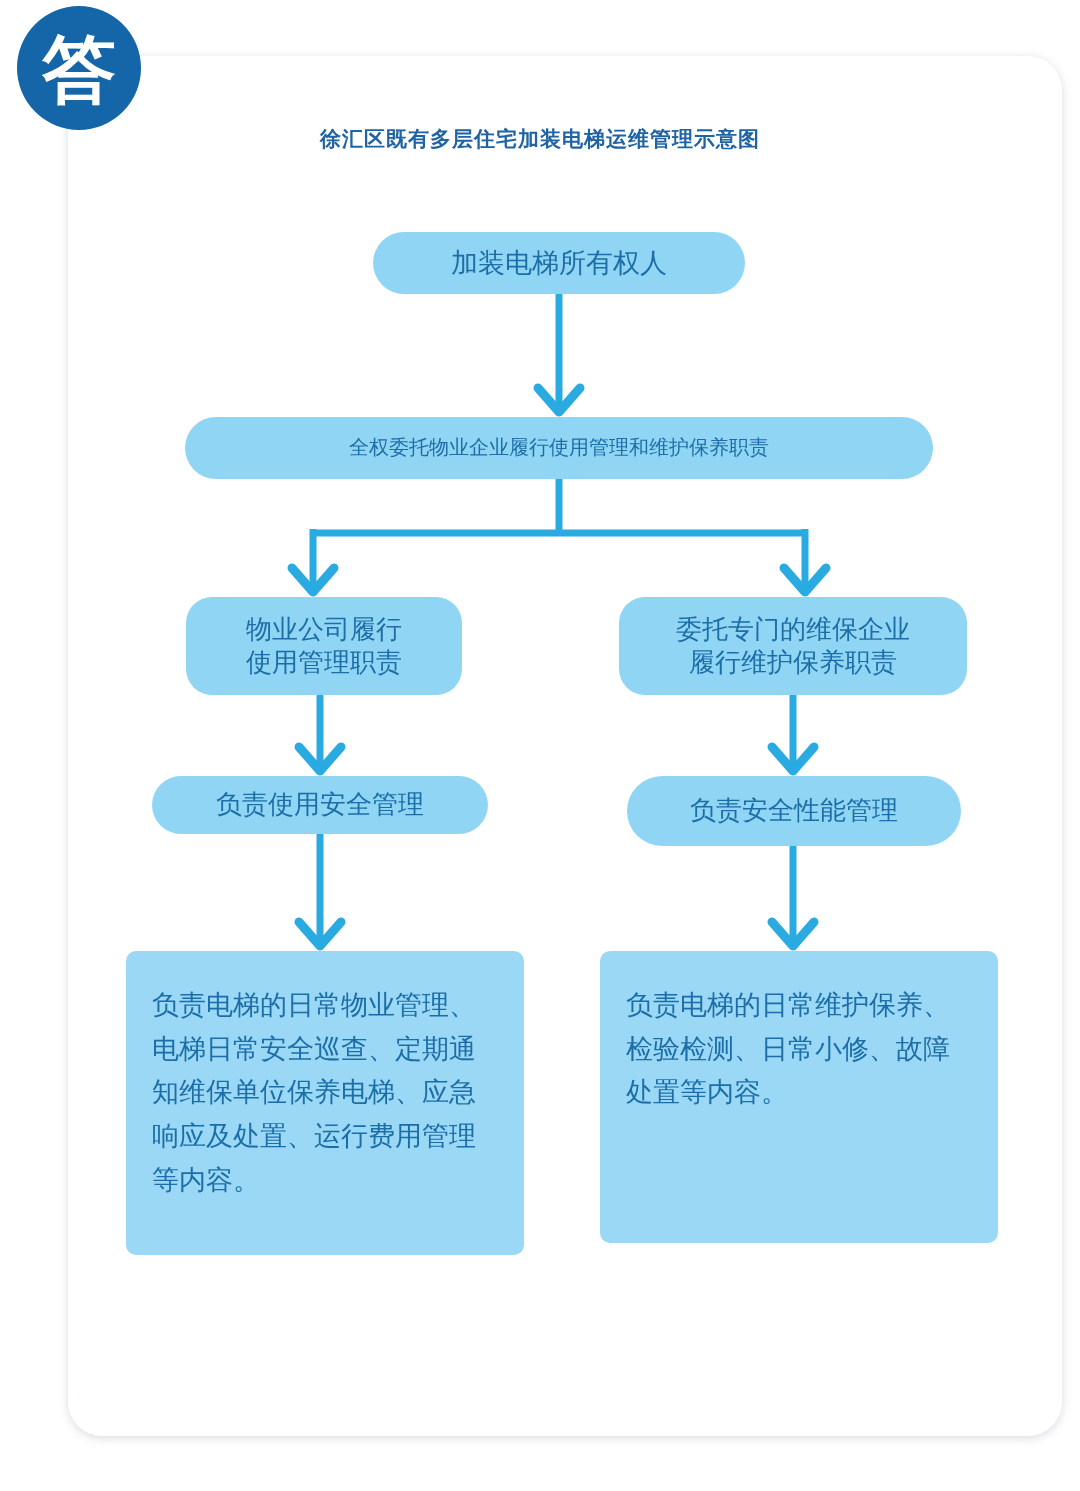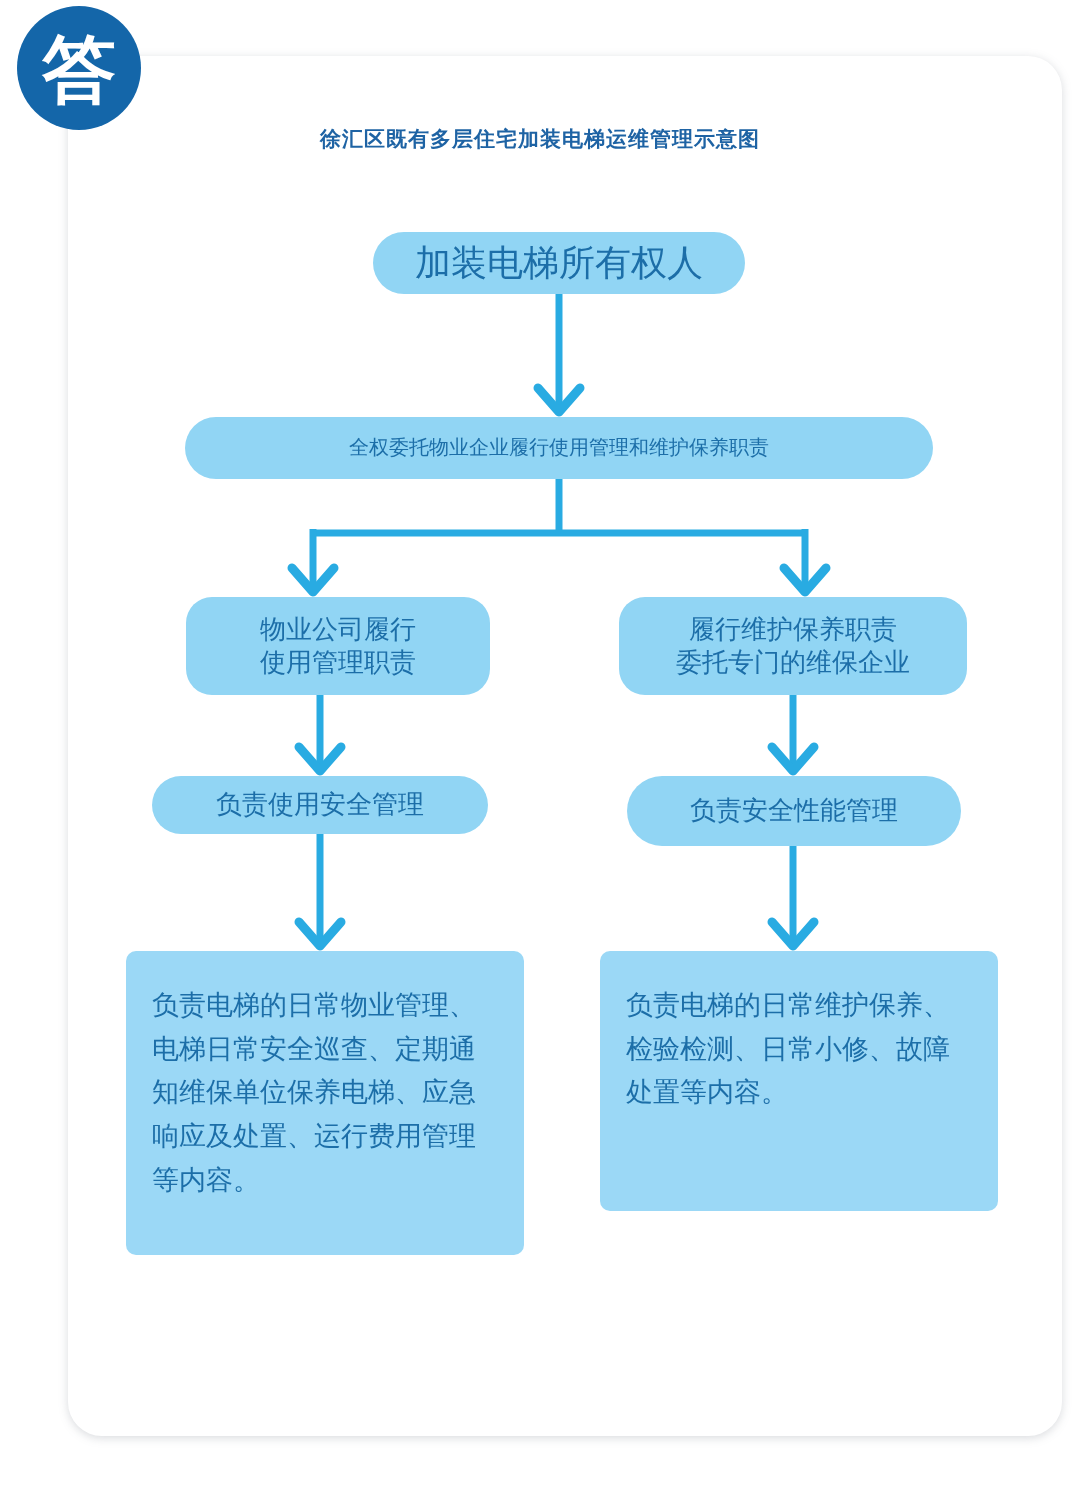--- a/index.html
+++ b/index.html
@@ -92,36 +92,36 @@
     font-family: "DejaVu Sans", "Liberation Sans", sans-serif;
     line-height: 1.28;
   }
 
   .pill { border-radius: 999px; }
 
   
   #node-owner {
     left: 373px; top: 232px;
     width: 372px; height: 62px;
-    font-size: 36px;
+    font-size: 27px;
     border-radius: 999px;
   }
 
   
   #node-delegate {
     left: 185px; top: 417px;
     width: 748px; height: 62px;
     font-size: 20px;
     border-radius: 999px;
   }
 
   
   #node-property-duty {
     left: 186px; top: 597px;
-    width: 304px; height: 98px;
+    width: 276px; height: 98px;
     font-size: 26px;
     border-radius: 26px;
   }
 
   
   #node-maint-duty {
     left: 619px; top: 597px;
     width: 348px; height: 98px;
     font-size: 26px;
     border-radius: 26px;
@@ -156,21 +156,21 @@
     line-height: 1.62;
     padding: 32px 26px 26px 26px;
     text-align: left;
   }
   #box-property {
     left: 126px; top: 951px;
     width: 398px; height: 304px;
   }
   #box-maint {
     left: 600px; top: 951px;
-    width: 398px; height: 260px;
+    width: 398px; height: 292px;
   }
 </style>
 </head>
 <body>
 
 <div id="card"></div>
 
 <div id="badge">
   <span class="glyph">答</span>
 </div>
@@ -214,22 +214,22 @@
 
 <div class="node" id="node-property-duty">
   <div>
     <div>物业公司履行</div>
     <div>使用管理职责</div>
   </div>
 </div>
 
 <div class="node" id="node-maint-duty">
   <div>
+    <div>委托专门的维保企业</div>
     <div>履行维护保养职责</div>
-    <div>委托专门的维保企业</div>
   </div>
 </div>
 
 <div class="node pill" id="node-safe-use">
   <span>负责使用安全管理</span>
 </div>
 
 <div class="node pill" id="node-safe-perf">
   <span>负责安全性能管理</span>
 </div>

